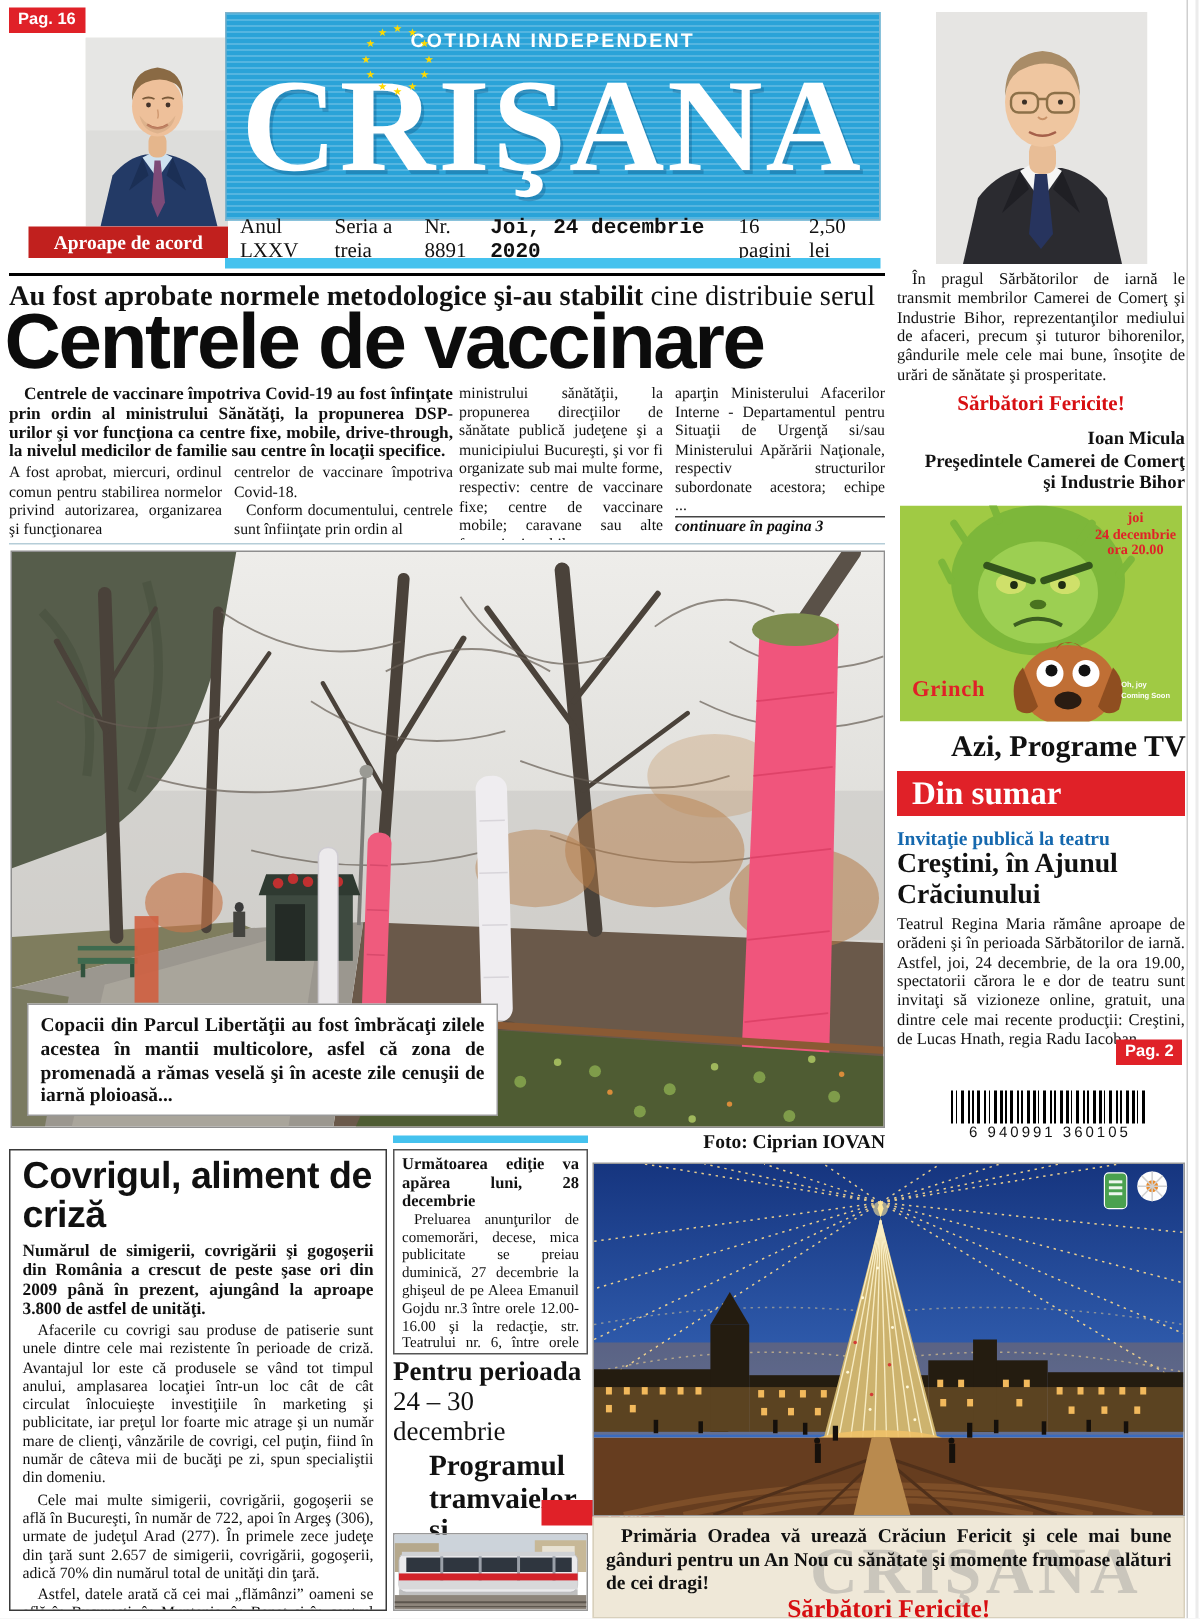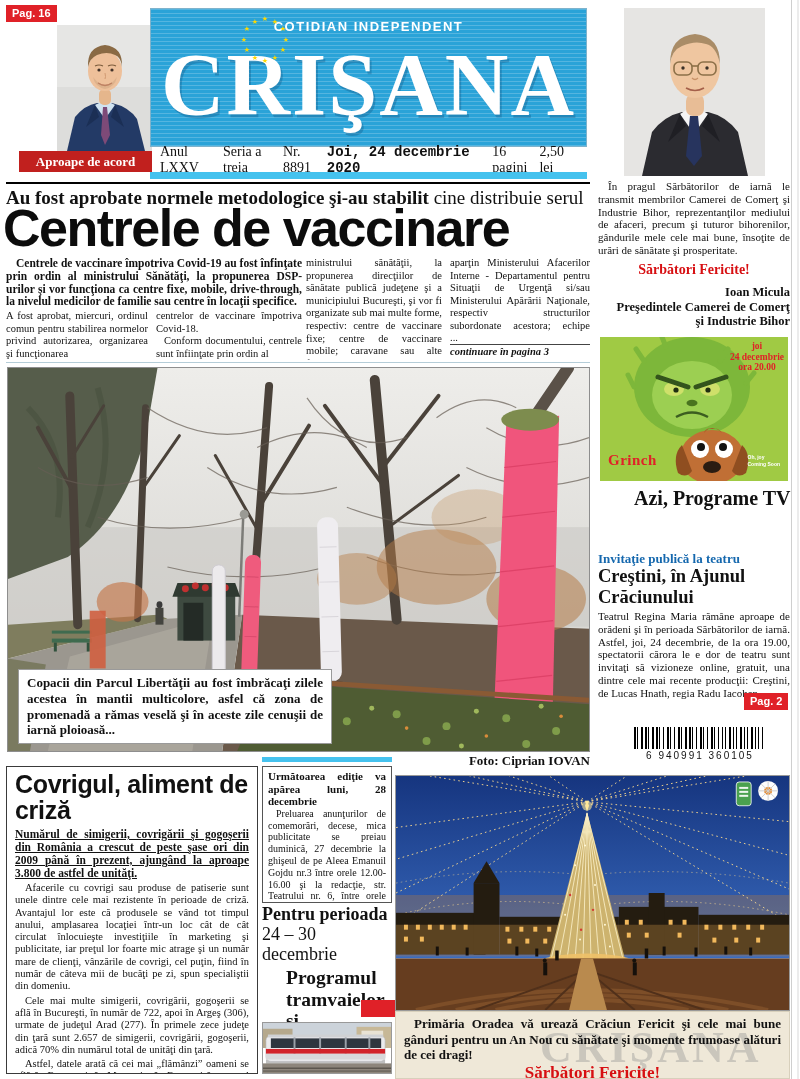--- a/index.html
+++ b/index.html
@@ -50,21 +50,21 @@
   #main-photo{left:7px;top:367px;width:583px;height:385px;border:1px solid #8e8e8e;box-sizing:border-box;}
   #photo-caption{left:18px;top:669px;width:314px;background:#fff;border:1px solid #9a9a9a;
      padding:5px 8px;box-sizing:border-box;font:bold 13px/15.8px "Liberation Serif",serif;}
   #photo-credit{left:380px;top:753px;width:210px;text-align:right;
      font:bold 13px "Liberation Serif",serif;}
   #cyan-rule-mid{left:262px;top:757px;width:130px;height:5px;background:#45c2ee;}
   
   #bl-box{left:6px;top:766px;width:252px;height:308px;border:1px solid #3a3a3a;
      padding:4px 8px;box-sizing:border-box;overflow:hidden;}
   #bl-headline{font:bold 25px/26px "Liberation Sans",sans-serif;letter-spacing:-.3px;}
-  #bl-lead{font:bold 11.5px/13px "Liberation Serif",serif;margin-top:5px;text-decoration:underline;}
+  #bl-lead{font:bold 11.5px/13px "Liberation Serif",serif;margin-top:5px;}
   .bl-p{font:10.5px/12.3px "Liberation Serif",serif;text-indent:10px;margin-top:2px;}
   
   #notice-box{left:262px;top:766px;width:130px;height:137px;border:1px solid #555;
      padding:3px 5px;box-sizing:border-box;overflow:hidden;}
   #notice-title{font:bold 11px/12.6px "Liberation Serif",serif;text-align:justify;}
   #notice-body{font:10px/11.8px "Liberation Serif",serif;text-indent:8px;}
   #program{left:262px;top:904px;width:130px;}
   #prog1{font:bold 18px/20px "Liberation Serif",serif;}
   #prog2{font:18px/20px "Liberation Serif",serif;}
   #prog3{font:bold 19.5px/21.5px "Liberation Serif",serif;margin-top:3px;margin-left:24px;}
@@ -558,20 +558,21 @@
       <div>ora 20.00</div>
     </div>
     <div id="poster-title">Grinch</div>
     <div id="poster-small">
       <div>Oh, joy</div>
       <div>Coming Soon</div>
     </div>
   </div>
 
   <div id="tv-heading" class="abs">Azi, Programe TV</div>
+  <div id="din-sumar" class="abs">Din sumar</div>
   <div id="teaser-kicker" class="abs">Invitaţie publică la teatru</div>
   <div id="teaser-title" class="abs">Creştini, în Ajunul Crăciunului</div>
   <div id="teaser-body" class="abs just">Teatrul Regina Maria rămâne aproape de orădeni şi în perioada Sărbătorilor de iarnă. Astfel, joi, 24 decembrie, de la ora 19.00, spectatorii cărora le e dor de teatru sunt invitaţi să vizioneze online, gratuit, una dintre cele mai recente producţii: Creştini, de Lucas Hnath, regia Radu Iacoban.</div>
   <span id="badge-pag2" class="abs badge">Pag. 2</span>
 
   <div id="barcode" class="abs">
     <div class="bars"></div>
     <div class="digits">6 940991 360105</div>
   </div>
 

